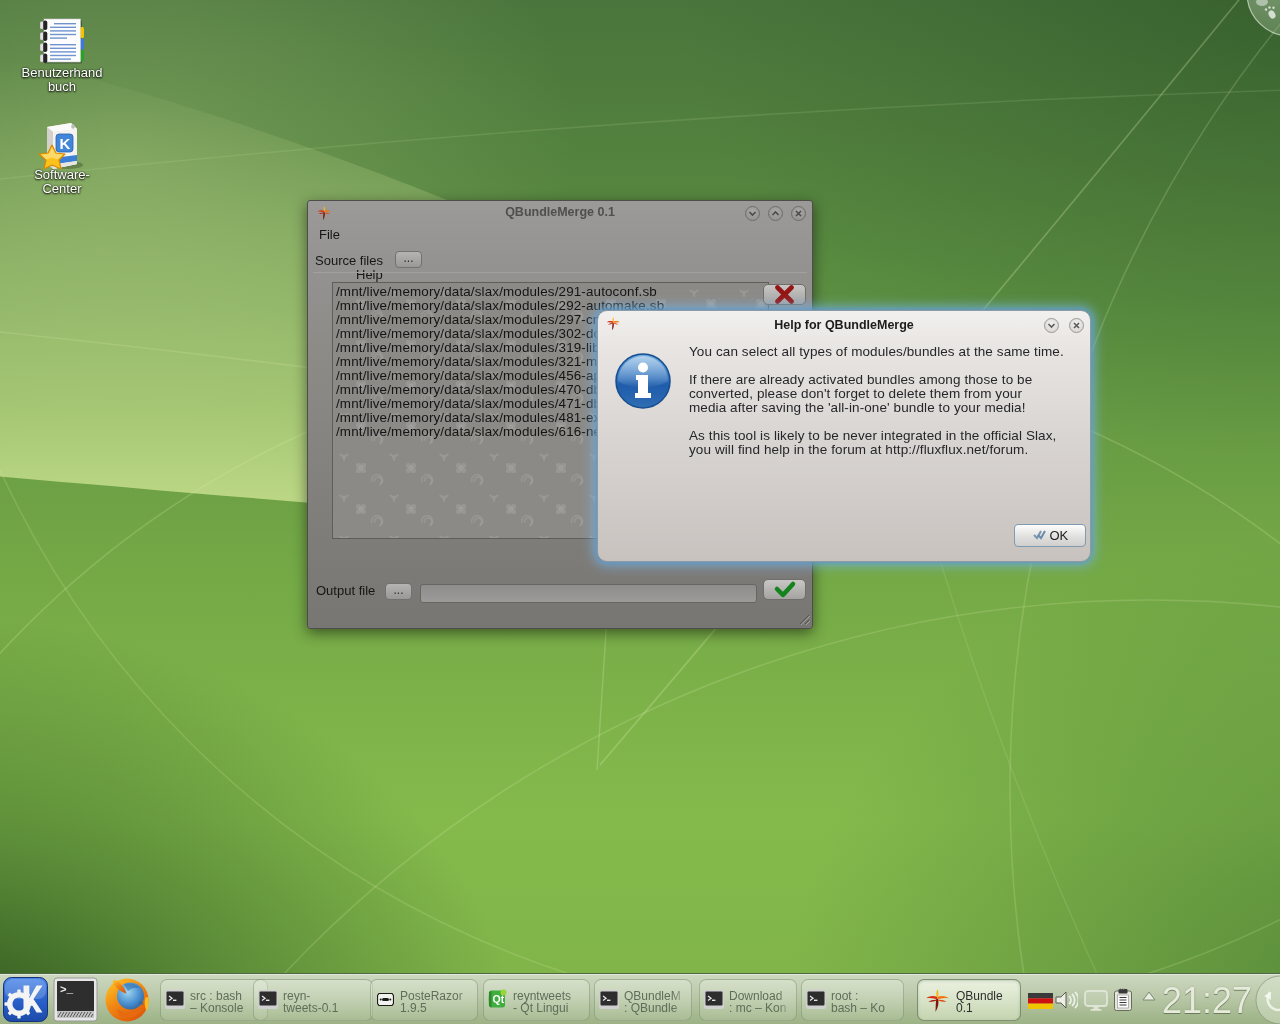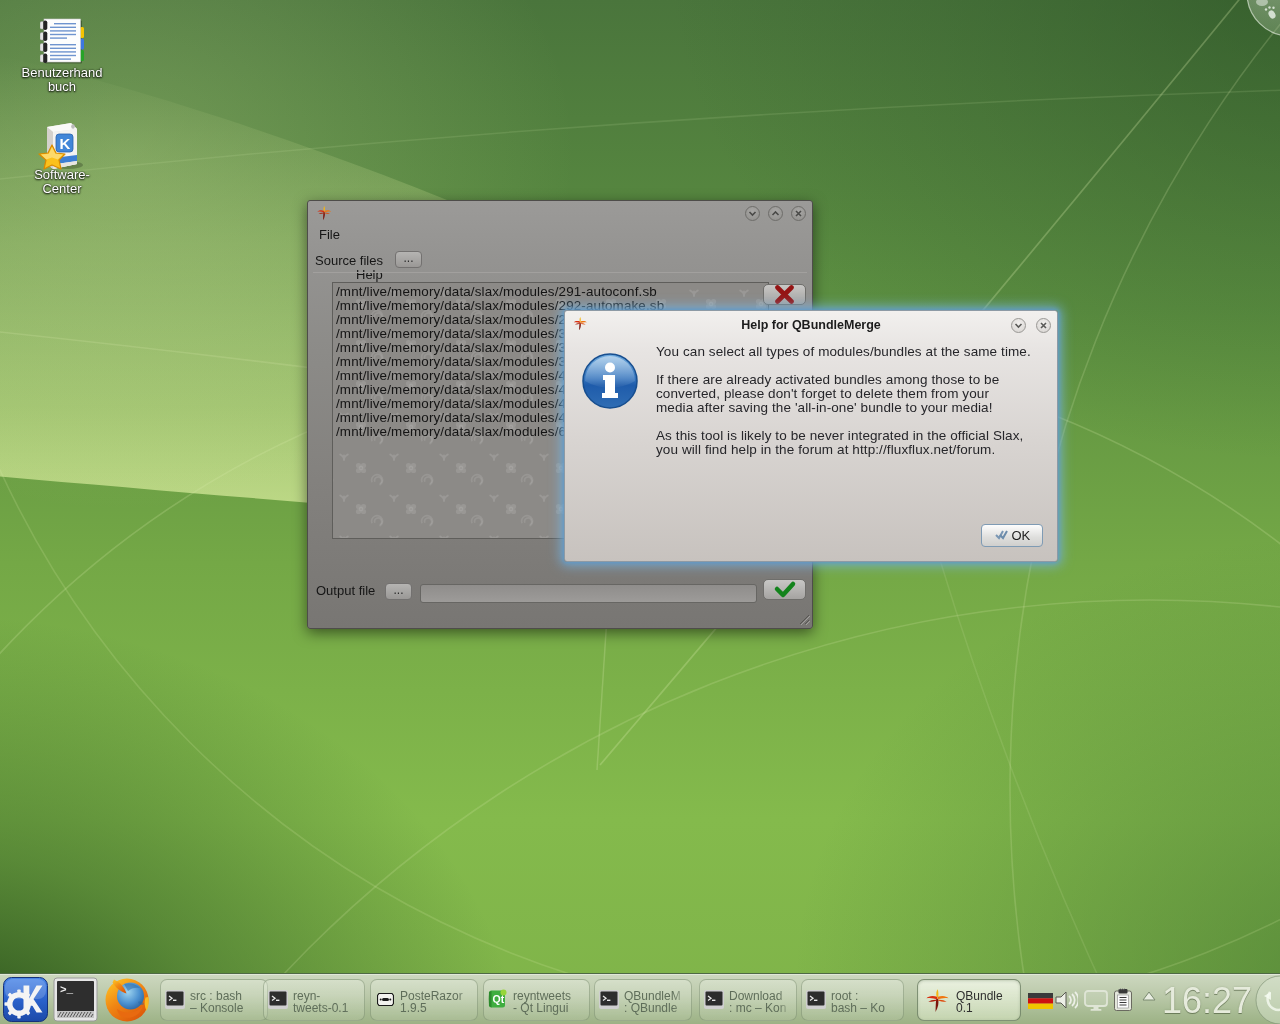--- a/index.html
+++ b/index.html
@@ -31,30 +31,30 @@
   #listbox{position:absolute;left:24px;top:81px;width:437px;height:257px;
     background:#8c8a87;border:1px solid #5f5e5b;box-sizing:border-box;overflow:hidden;}
   #listbox .rows{position:absolute;left:3px;top:2px;font-size:13.4px;letter-spacing:0.15px;color:#141414;line-height:14px;white-space:pre;}
   .bigbtn{position:absolute;width:43px;height:21px;border-radius:5px;
     background:linear-gradient(#c8c7c5,#a5a3a1);border:1px solid #6f6e6b;
     box-sizing:border-box;}
   #outfield{position:absolute;left:112px;top:383px;width:335px;height:17px;
     background:linear-gradient(#8f8d8b,#9d9b99);border:1px solid #676663;border-radius:3px;}
 
   
-  #dialog{position:absolute;left:564px;top:310px;width:494px;height:252px;
+  #dialog{position:absolute;left:597px;top:310px;width:494px;height:252px;
     background:linear-gradient(#f2f0ee 0px,#e7e4e2 40px,#d8d4d1 130px,#c7c2be 252px);
-    border:1px solid #8d9aa5;border-radius:3px;box-sizing:border-box;
+    border:1px solid #8d9aa5;border-radius:10px;box-sizing:border-box;
     box-shadow:0 0 4px 1px rgba(90,150,200,.9),0 0 12px 4px rgba(120,180,225,.75);}
   #dialog .title{position:absolute;left:0;right:0;top:7px;text-align:center;
     font-size:12.5px;font-weight:bold;color:#1c1c1c;}
   #dialog .dtext{position:absolute;left:91px;top:34px;width:404px;
     font-size:13.5px;letter-spacing:0.1px;line-height:14px;color:#26262a;white-space:nowrap;}
   #dialog .dtext p{margin:0 0 14px 0;}
-  #okbtn{position:absolute;left:416px;top:213px;width:62px;height:23px;border-radius:4px;
+  #okbtn{position:absolute;left:416px;top:213px;width:72px;height:23px;border-radius:4px;
     background:linear-gradient(#fdfdfd,#dededc 60%,#d0cfcd);border:1px solid #7f9bb4;
     box-sizing:border-box;font-size:13px;color:#1d1d1d;text-align:center;line-height:21px;}
 
   
   #panel{position:absolute;left:0;top:973px;width:1280px;height:51px;
     background:linear-gradient(#cdd8c0,#bccaab 40%,#a5b990 80%,#9cb184);
     border-top:1px solid #4e6a44;box-shadow:inset 0 1px 0 rgba(255,255,255,.4);}
   .task{position:absolute;top:5px;height:42px;border-radius:7px;
     background:linear-gradient(rgba(233,240,224,.40),rgba(202,216,186,.22));
     border:1px solid rgba(110,130,100,.45);box-sizing:border-box;}
@@ -192,20 +192,21 @@
   <svg class="abs" width="14" height="15" viewBox="0 0 24 26" style="left:9px;top:5px;">
     <g>
       <path d="M 11.2,10.5 L 13.2,10.5 C 14.2,15.0 13.4,20.0 10.4,24.8 C 10.6,19.5 10.6,14.5 11.2,10.5 Z" fill="#7c150c"></path>
       <path d="M 12.4,8.4 C 7.0,6.6 2.6,7.6 0.6,10.0 C 4.4,9.2 8.4,9.8 12.2,11.2 Z" fill="#d83010"></path>
       <path d="M 11.8,11.6 C 8.0,11.4 4.8,12.2 2.6,13.8 C 5.8,14.0 9.2,13.4 12.0,12.4 Z" fill="#a81e0a"></path>
       <path d="M 12.6,8.4 C 18.0,6.6 22.4,7.6 24.4,10.0 C 20.6,9.2 16.6,9.8 12.8,11.2 Z" fill="#ef7610"></path>
       <path d="M 13.2,11.6 C 17.0,11.4 20.2,12.2 22.4,13.8 C 19.2,14.0 15.8,13.4 13.0,12.4 Z" fill="#dd490c"></path>
       <path d="M 11.6,8.8 C 10.8,5.2 11.2,2.6 12.6,0.2 C 13.6,2.8 13.8,5.6 13.2,8.8 Z" fill="#f5b713"></path>
     </g>
   </svg>
+  <div class="title">QBundleMerge 0.1</div>
   <div class="wbtn" style="left:437px;top:5px;">
         <svg width="11" height="11" viewBox="0 0 11 11">
           <path d="M2.5 4 L5.5 7 8.5 4" fill="none" stroke="#4a4a48" stroke-width="1.6"></path>
         </svg>
       </div>
   <div class="wbtn" style="left:460px;top:5px;">
         <svg width="11" height="11" viewBox="0 0 11 11">
           <path d="M2.5 7 L5.5 4 8.5 7" fill="none" stroke="#4a4a48" stroke-width="1.6"></path>
         </svg>
       </div>
@@ -390,21 +391,21 @@
   <div class="task" style="left:160px;width:108px;">
     <svg class="abs" width="20" height="19" viewBox="0 0 20 19" style="left:4px;top:10px;">
           <rect width="20" height="19" rx="2" fill="#cfcfcf"></rect>
           <rect x="1.5" y="1.5" width="17" height="14" rx="1" fill="#2d2d2d"></rect>
           <path d="M4 6 l3 2.2 -3 2.2" fill="none" stroke="#e8e8e8" stroke-width="1.3"></path>
           <rect x="8" y="9.6" width="3.4" height="1.4" fill="#e8e8e8"></rect>
         </svg>
     <div class="t1">src : bash</div>
         <div class="t2">– Konsole</div>
   </div>
-  <div class="task" style="left:263px;width:102px;">
+  <div class="task" style="left:253px;width:120px;">
     <svg class="abs" width="20" height="19" viewBox="0 0 20 19" style="left:4px;top:10px;">
           <rect width="20" height="19" rx="2" fill="#cfcfcf"></rect>
           <rect x="1.5" y="1.5" width="17" height="14" rx="1" fill="#2d2d2d"></rect>
           <path d="M4 6 l3 2.2 -3 2.2" fill="none" stroke="#e8e8e8" stroke-width="1.3"></path>
           <rect x="8" y="9.6" width="3.4" height="1.4" fill="#e8e8e8"></rect>
         </svg>
     <div class="t1">reyn-</div>
         <div class="t2">tweets-0.1</div>
   </div>
   <div class="task" style="left:370px;width:108px;">
@@ -490,21 +491,21 @@
   <svg class="abs" width="22" height="24" viewBox="0 0 22 24" style="left:1112px;top:14px;">
     <rect x="2.5" y="3" width="17" height="19.5" rx="2" fill="#e4e7dc" stroke="#6a6a60" stroke-width="1"></rect>
     <rect x="6.5" y="1" width="9" height="4.5" rx="1" fill="#383838"></rect>
     <path d="M7 2 l2 -1.5 M9 2 l2 -1.5 M11 2 l2 -1.5" stroke="#777" stroke-width="0.7"></path>
     <rect x="5.5" y="7" width="11" height="13" fill="#fcfcfc" stroke="#999" stroke-width="0.7"></rect>
     <path d="M7.5 9.5 h7 M7.5 12 h7 M7.5 14.5 h7 M7.5 17 h7" stroke="#3a3a3a" stroke-width="1.1"></path>
   </svg>
   <svg class="abs" width="14" height="10" viewBox="0 0 14 10" style="left:1142px;top:17px;">
     <polygon points="7,1 13,9 1,9" fill="#e9ede2" stroke="#7a8a70" stroke-width="1"></polygon>
   </svg>
-  <div class="clock">16:27</div>
+  <div class="clock">21:27</div>
   <svg class="abs" width="30" height="51" viewBox="0 0 30 51" style="left:1250px;top:0;">
     <circle cx="30" cy="26" r="24" fill="rgba(215,228,205,0.5)" stroke="rgba(120,140,110,0.6)" stroke-width="1"></circle>
     <path d="M 20,18 a 11 11 0 1 0 10,-4" fill="none" stroke="rgba(245,250,240,0.8)" stroke-width="2.5"></path>
     <path d="M 14,22 l 7,-4 v 8 Z" fill="rgba(245,250,240,0.85)"></path>
   </svg>
 </div>
 
 </div>
 
 </body></html>

